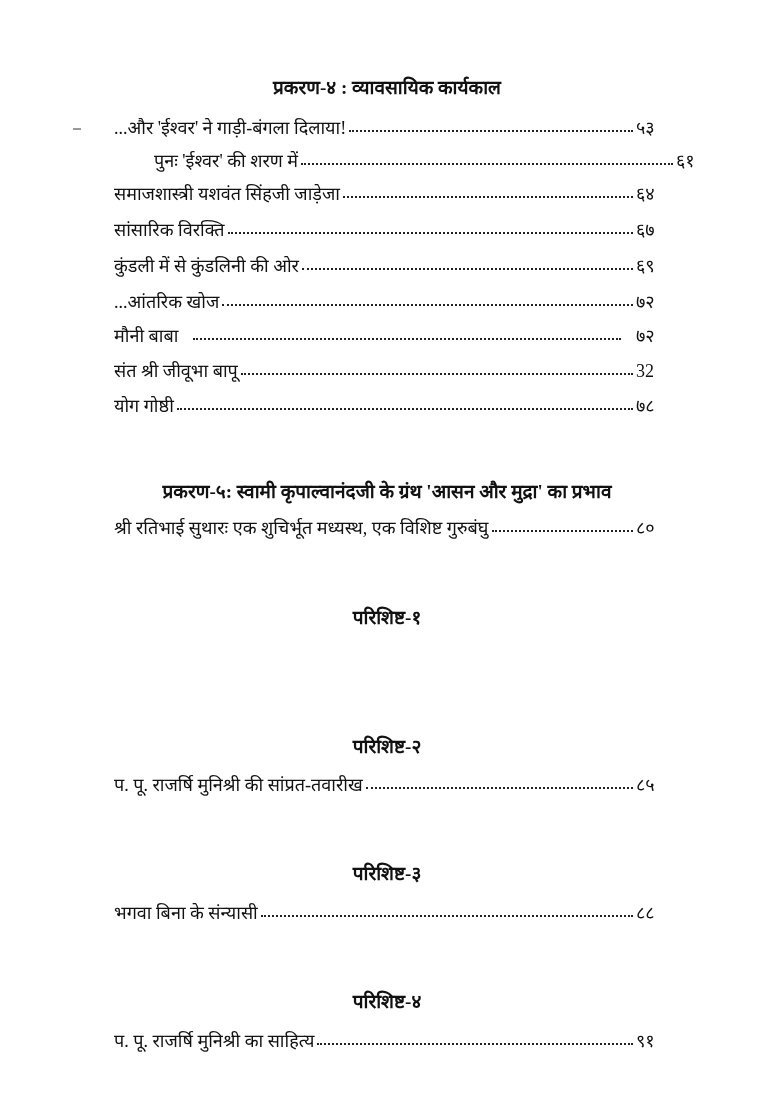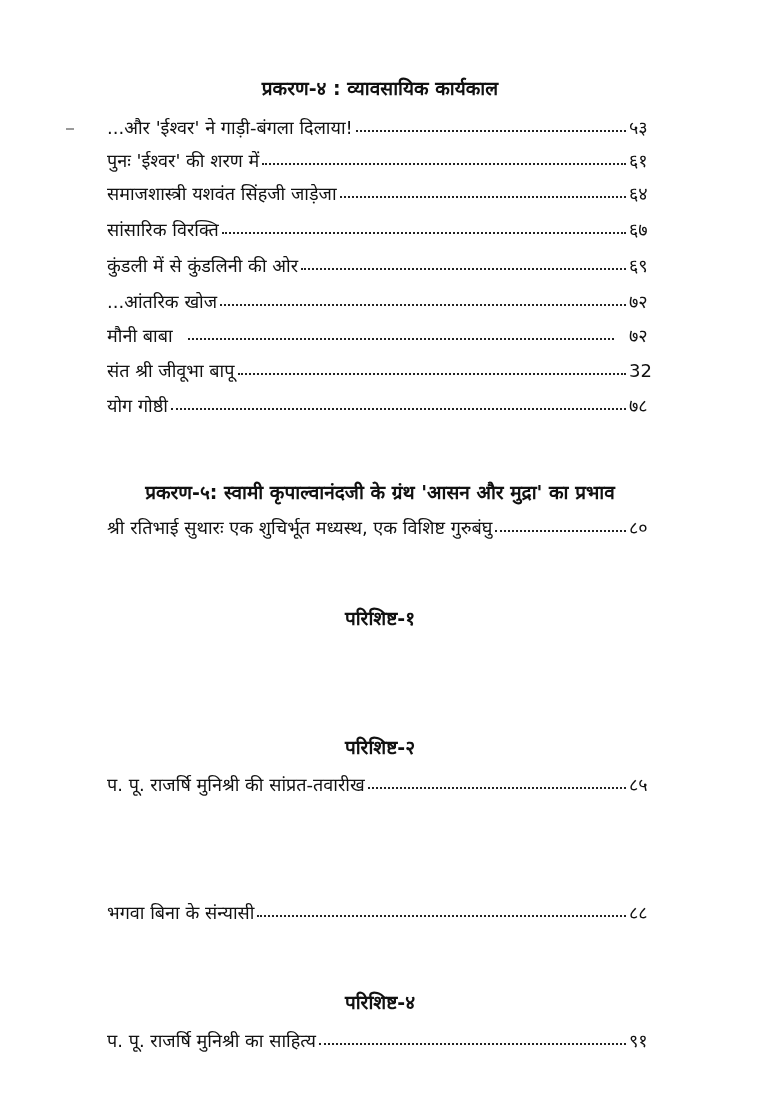--- a/index.html
+++ b/index.html
@@ -10,22 +10,22 @@
     body {
       width: 780px;
       height: 1108px;
       position: relative;
       overflow: hidden;
       font-family: "DejaVu Sans", "Liberation Sans", sans-serif;
       color: #111111;
     }
     .page {
       position: absolute;
-      left: 0; top: 0;
-      width: 688px; height: 1108px;
+      left: 7px; top: 0;
+      width: 688px; height: 1108px; font-family: Liberation Serif, serif;
     }
     .heading {
       position: absolute;
       left: 100px;
       width: 560px;
       text-align: center;
       font-weight: bold;
       font-size: 19px;
       line-height: 24px;
       white-space: nowrap;
@@ -77,21 +77,21 @@
 
   <div class="margin-mark"></div>
 
   <div class="heading" style="top:76px;">प्रकरण-४ : व्यावसायिक कार्यकाल</div>
 
   <div class="entry" style="top:115px;">
     <span class="title">...और 'ईश्वर' ने गाड़ी-बंगला दिलाया!</span>
     <span class="leader"></span>
     <span class="page-num">५३</span>
   </div>
-  <div class="entry" style="top:148px;">
+  <div class="entry" style="top:148px;margin-left:40px;">
     <span class="title">पुनः 'ईश्वर' की शरण में</span>
     <span class="leader"></span>
     <span class="page-num">६१</span>
   </div>
   <div class="entry" style="top:181px;">
     <span class="title">समाजशास्त्री यशवंत सिंहजी जाड़ेजा</span>
     <span class="leader"></span>
     <span class="page-num">६४</span>
   </div>
   <div class="entry" style="top:217px;">
@@ -134,20 +134,21 @@
 
   <div class="heading" style="top:606px;">परिशिष्ट-१</div>
 
   <div class="heading" style="top:735px;">परिशिष्ट-२</div>
   <div class="entry" style="top:772px;">
     <span class="title">प. पू. राजर्षि मुनिश्री की सांप्रत-तवारीख</span>
     <span class="leader"></span>
     <span class="page-num">८५</span>
   </div>
 
+  <div class="heading" style="top:862px;">परिशिष्ट-३</div>
   <div class="entry" style="top:900px;">
     <span class="title">भगवा बिना के संन्यासी</span>
     <span class="leader"></span>
     <span class="page-num">८८</span>
   </div>
 
   <div class="heading" style="top:990px;">परिशिष्ट-४</div>
   <div class="entry" style="top:1028px;">
     <span class="title">प. पू. राजर्षि मुनिश्री का साहित्य</span>
     <span class="leader"></span>

